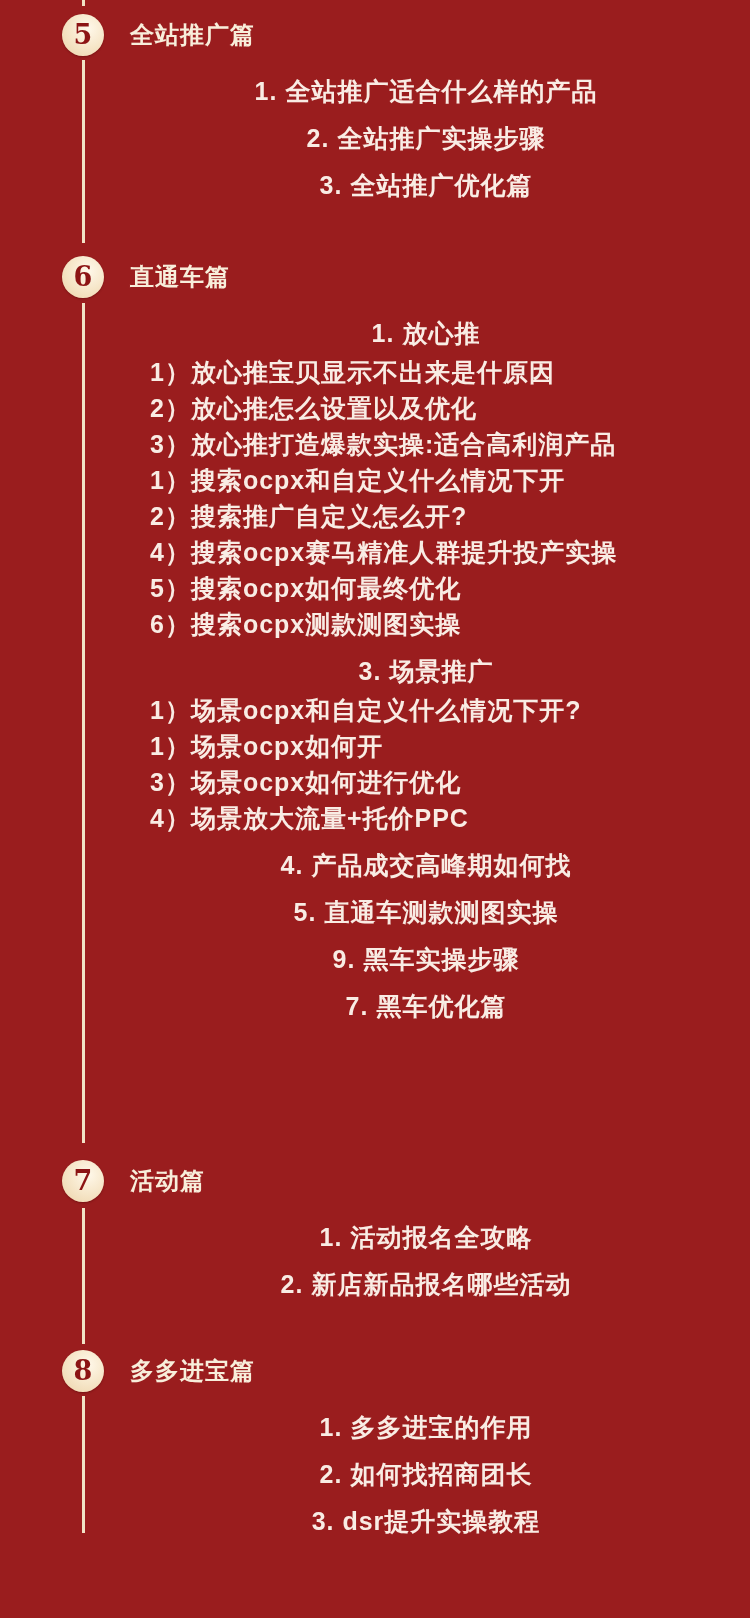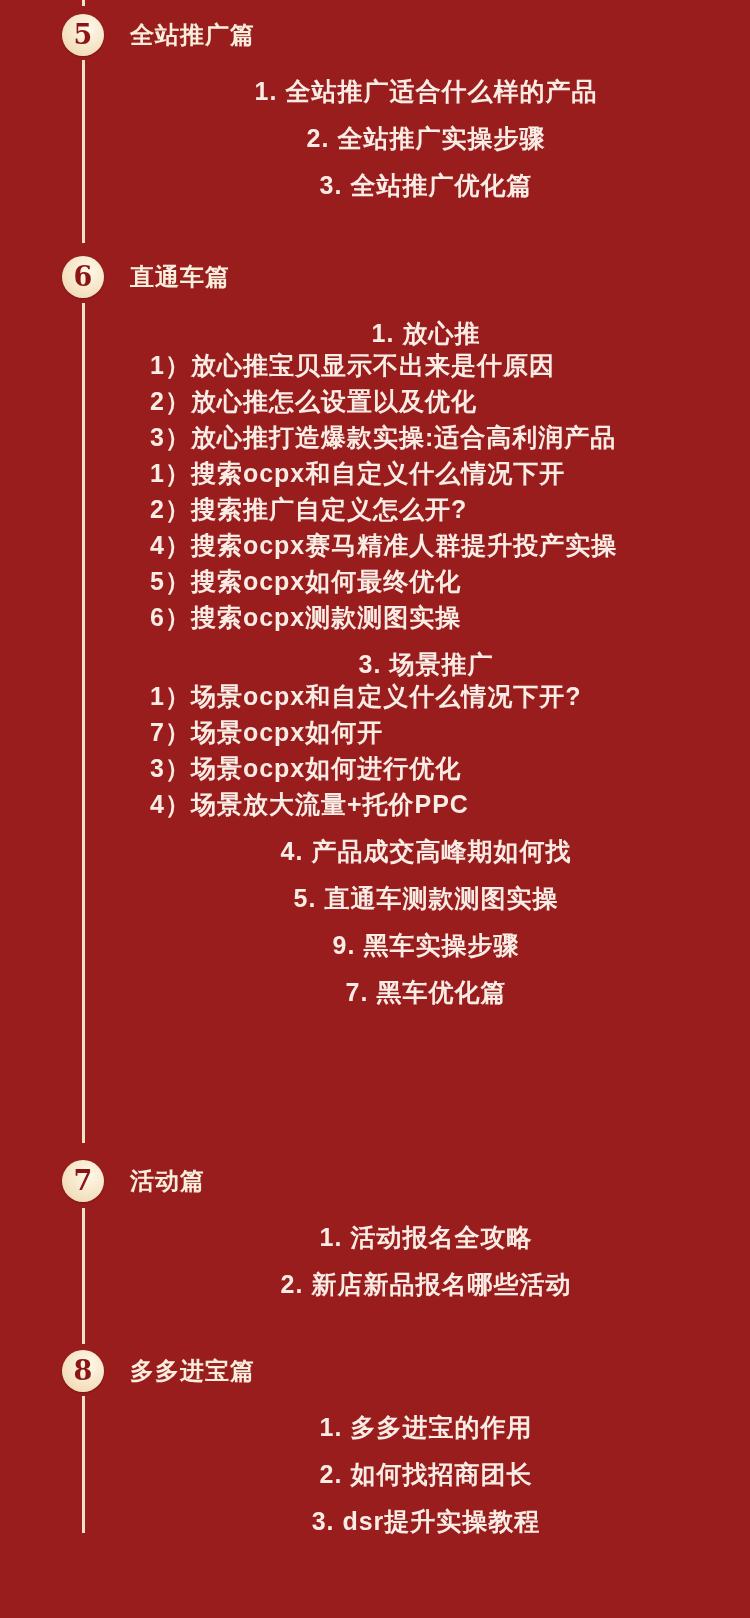--- a/index.html
+++ b/index.html
@@ -80,21 +80,21 @@
     font-weight: 700;
     line-height: 26px;
     height: 26px;
     letter-spacing: 1px;
     color: #f9ece4;
     white-space: nowrap;
   }
   .row.l1 { padding-left: 60px; text-align: center; }
   .row.l2 { padding-left: 88px; }
   .row + .row { margin-top: 21px; }
-  .row.l1 + .row.l2 { margin-top: 6px; }
+  .row.l1 + .row.l2 { margin-top: 13px; }
   .row.l2 + .row.l2 { margin-top: 10px; }
 </style>
 </head>
 <body>
 
 <div class="page">
 
   <div class="rail-seg seg-0"></div>
   <div class="rail-seg seg-1"></div>
   <div class="rail-seg seg-2"></div>
@@ -127,21 +127,21 @@
       <li class="row l2">1）放心推宝贝显示不出来是什原因</li>
       <li class="row l2">2）放心推怎么设置以及优化</li>
       <li class="row l2">3）放心推打造爆款实操:适合高利润产品</li>
       <li class="row l2">1）搜索ocpx和自定义什么情况下开</li>
       <li class="row l2">2）搜索推广自定义怎么开?</li>
       <li class="row l2">4）搜索ocpx赛马精准人群提升投产实操</li>
       <li class="row l2">5）搜索ocpx如何最终优化</li>
       <li class="row l2">6）搜索ocpx测款测图实操</li>
       <li class="row l1">3. 场景推广</li>
       <li class="row l2">1）场景ocpx和自定义什么情况下开?</li>
-      <li class="row l2">7）场景ocpx如何开</li>
+      <li class="row l2">1）场景ocpx如何开</li>
       <li class="row l2">3）场景ocpx如何进行优化</li>
       <li class="row l2">4）场景放大流量+托价PPC</li>
       <li class="row l1">4. 产品成交高峰期如何找</li>
       <li class="row l1">5. 直通车测款测图实操</li>
       <li class="row l1">9. 黑车实操步骤</li>
       <li class="row l1">7. 黑车优化篇</li>
     </ul>
   </section>
 
   <section class="sec sec-7">

